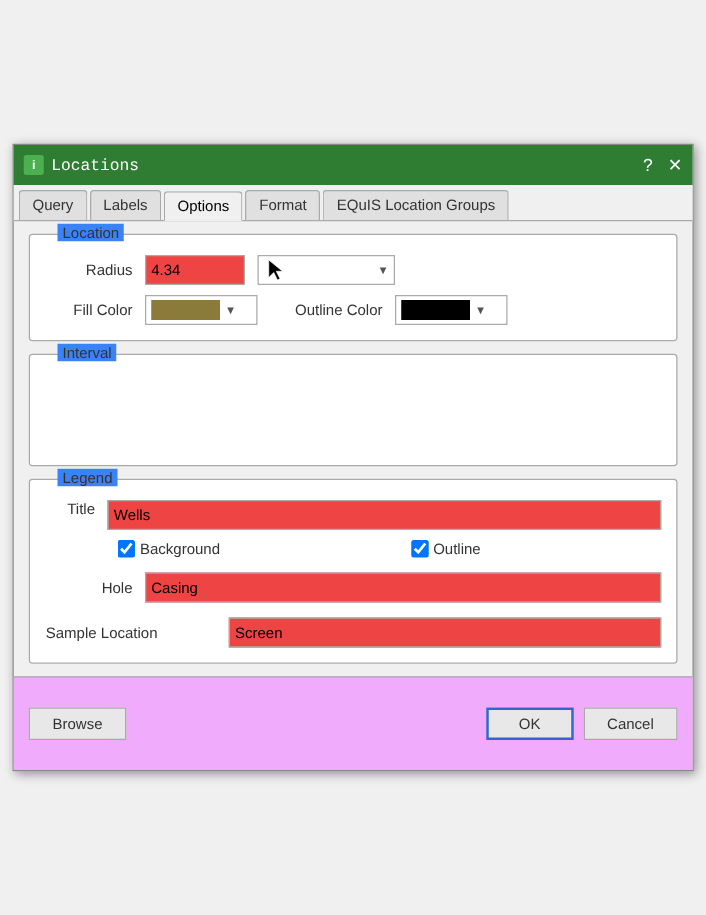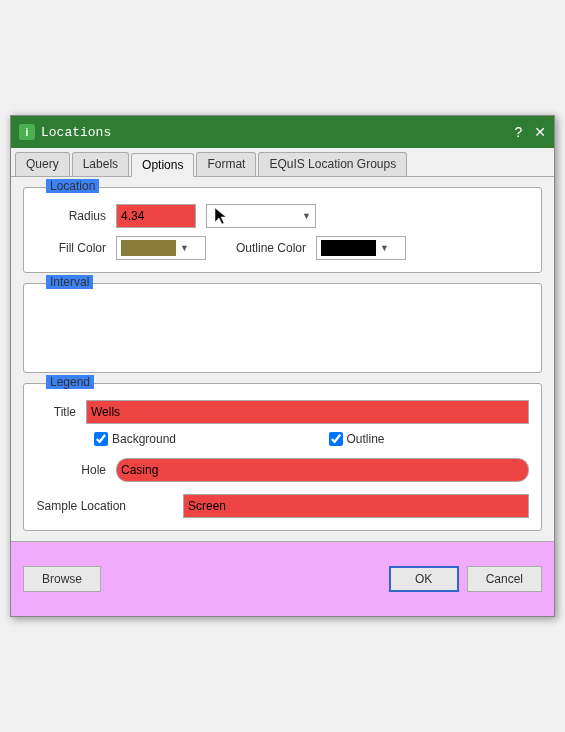--- a/index.html
+++ b/index.html
@@ -200,21 +200,20 @@
       width: 20px;
       height: 20px;
     }
 
     .interval-box {
       min-height: 90px;
     }
 
     .legend-title-row {
       display: flex;
-      align-items: center;
       gap: 10px;
       margin-top: 8px;
     }
 
     .legend-title-label {
       width: 40px;
       text-align: right;
       font-size: 12px;
       color: #333;
       flex-shrink: 0;
@@ -356,21 +355,21 @@
         <div style="flex:1;"></div>
         <div class="checkbox-group">
           <input type="checkbox" id="cb-out" checked="" style="">
           <label for="cb-out">Outline</label>
         </div>
         <div style="flex:1;"></div>
       </div>
 
       <div class="hole-row">
         <span class="form-label">Hole</span>
-        <input type="text" class="text-input" style="flex: 1 1 0%; border-radius: 11px;" value="Casing">
+        <input type="text" class="text-input" style="flex: 1 1 0%;" value="Casing">
       </div>
 
       <div class="hole-row">
         <span class="form-label" style="width:90px;">Sample Location</span>
         <input type="text" class="text-input" style="flex: 1 1 0%; margin-left: 47px;" value="Screen">
       </div>
     </div>
 
   </div>
 

